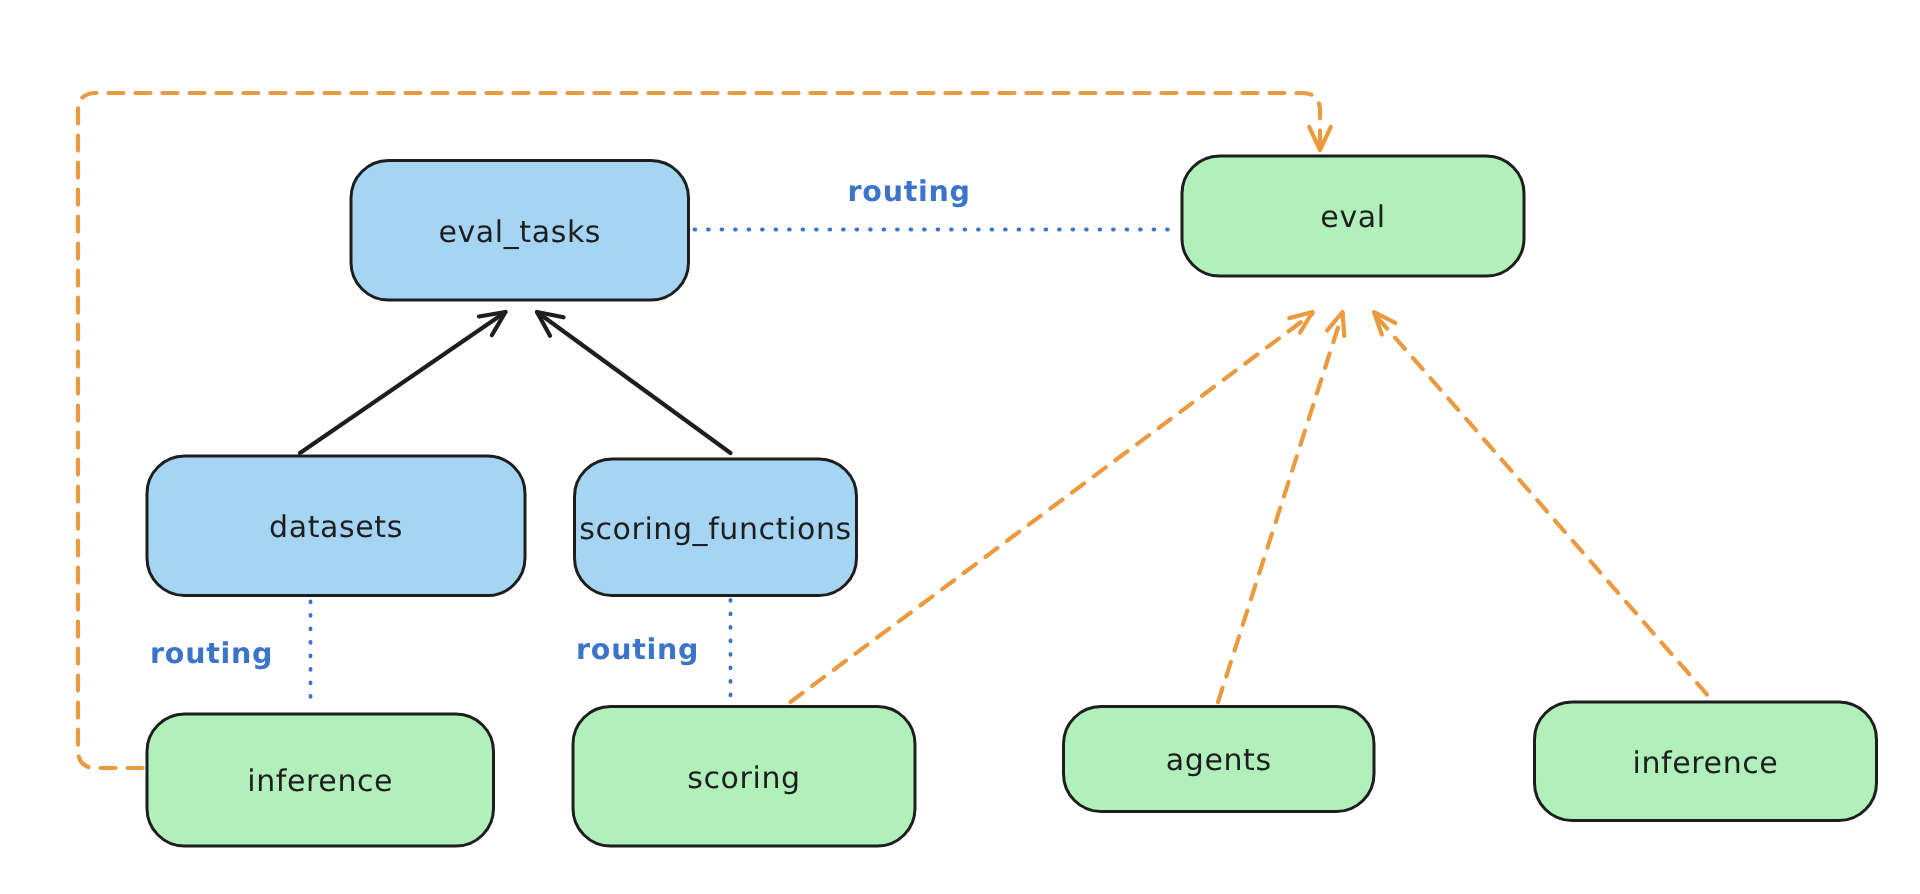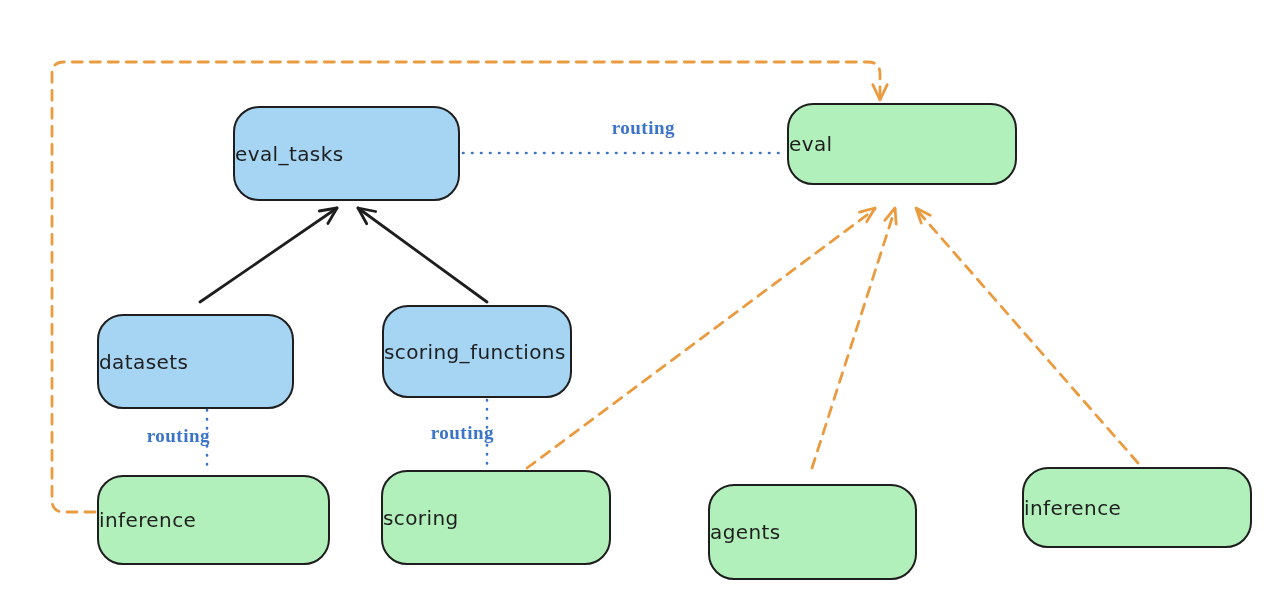--- a/index.html
+++ b/index.html
@@ -5,29 +5,29 @@
   html,body{margin:0;padding:0;background:#ffffff;}
   .canvas{
     position:relative;width:1280px;height:596px;background:var(--bg,#fff);
     font-family:"DejaVu Sans","Liberation Sans",sans-serif;overflow:hidden;
   }
   .edges{position:absolute;left:0;top:0;}
   .node{
     position:absolute;box-sizing:border-box;
     border:2.6px solid var(--stroke,#1e1e1e);
     border-radius:26px;
-    display:flex;align-items:center;justify-content:flex-start;
+    display:flex;align-items:center;justify-content:center;
     font-size:20px;color:var(--stroke,#1e1e1e);letter-spacing:0.4px;
   }
   .node.blue{background:var(--blue,#a6d5f4);}
   .node.green{background:var(--green,#b2f0bb);}
   .edge-label{
-    position:absolute;width:110px;text-align:right;
+    position:absolute;width:110px;text-align:left;
     color:var(--routing-blue,#3b74c8);
-    font-size:19px;font-weight:600;letter-spacing:0.5px;font-family:Liberation Serif, serif;
+    font-size:19px;font-weight:600;letter-spacing:0.5px;
   }
   .black-edge{stroke:var(--stroke,#1e1e1e);stroke-width:2.8;fill:none;stroke-linecap:round;stroke-linejoin:round;}
   .orange-edge{stroke:var(--orange,#ea9b40);stroke-width:2.8;fill:none;stroke-linecap:round;stroke-linejoin:round;}
   .orange-dash{stroke-dasharray:10 8;}
   .blue-dotted{stroke:var(--routing-blue,#3b74c8);stroke-width:2.6;fill:none;stroke-linecap:round;stroke-dasharray:0.5 8.5;}
 </style>
 </head>
 <body>
 
 <div class="canvas">
@@ -60,37 +60,37 @@
   </svg>
 
   <div class="node blue" style="left:233px;top:106px;width:227px;height:95px">
     <span>eval_tasks</span>
   </div>
 
   <div class="node green" style="left:787px;top:103px;width:230px;height:82px">
     <span>eval</span>
   </div>
 
-  <div class="node blue" style="left:97px;top:314px;width:197px;height:95px">
+  <div class="node blue" style="left:97px;top:303px;width:254px;height:95px">
     <span>datasets</span>
   </div>
 
   <div class="node blue" style="left:382px;top:305px;width:190px;height:93px">
     <span>scoring_functions</span>
   </div>
 
   <div class="node green" style="left:97px;top:475px;width:233px;height:90px">
     <span>inference</span>
   </div>
 
   <div class="node green" style="left:381px;top:470px;width:230px;height:95px">
     <span>scoring</span>
   </div>
 
-  <div class="node green" style="left:708px;top:484px;width:209px;height:96px">
+  <div class="node green" style="left:708px;top:470px;width:209px;height:72px">
     <span>agents</span>
   </div>
 
   <div class="node green" style="left:1022px;top:467px;width:230px;height:81px">
     <span>inference</span>
   </div>
 
   <div class="edge-label" style="left:565px;top:117px">routing</div>
 
   <div class="edge-label" style="left:100px;top:425px">routing</div>

